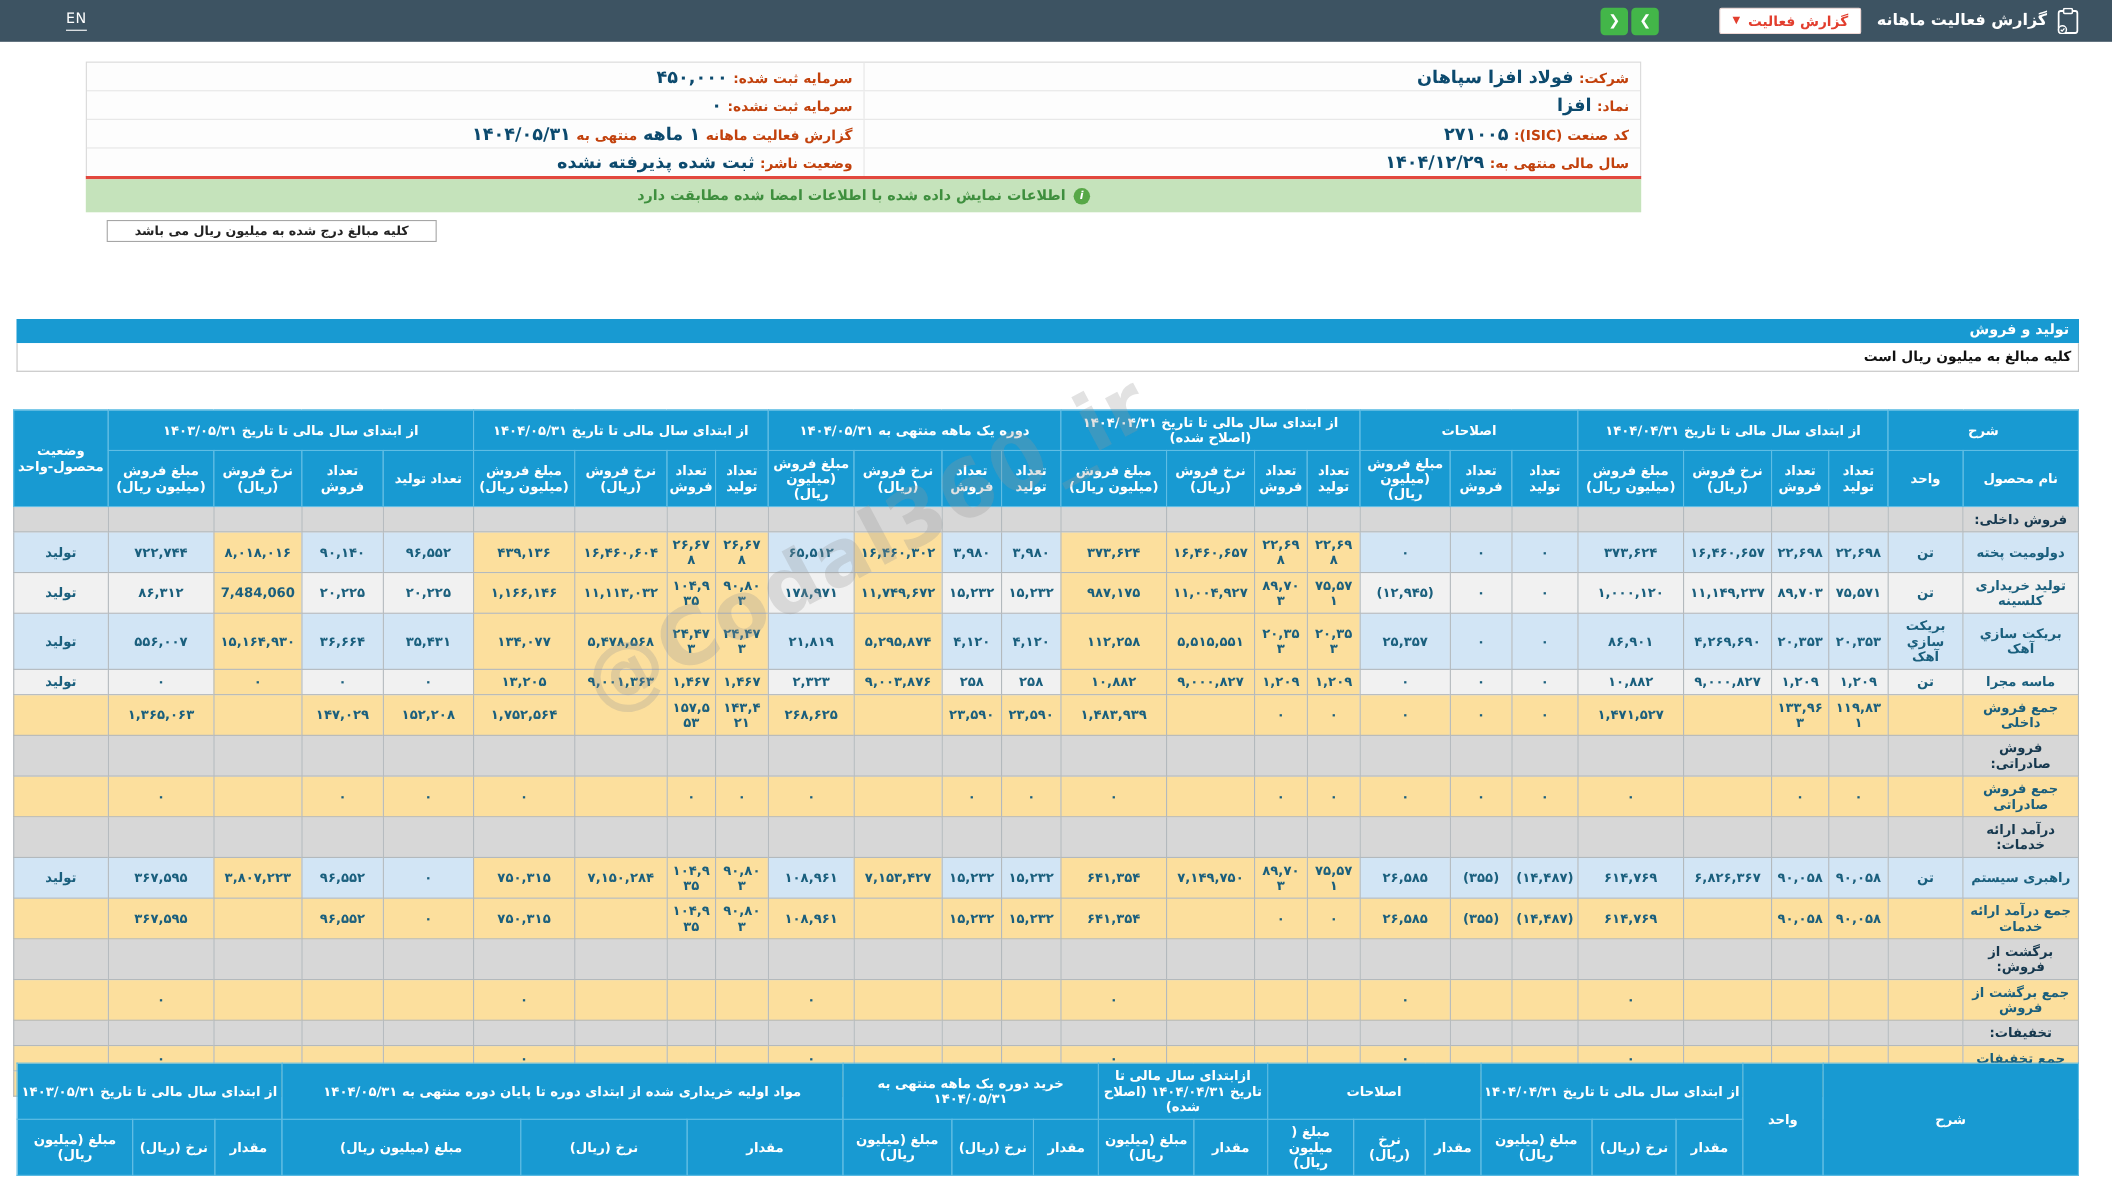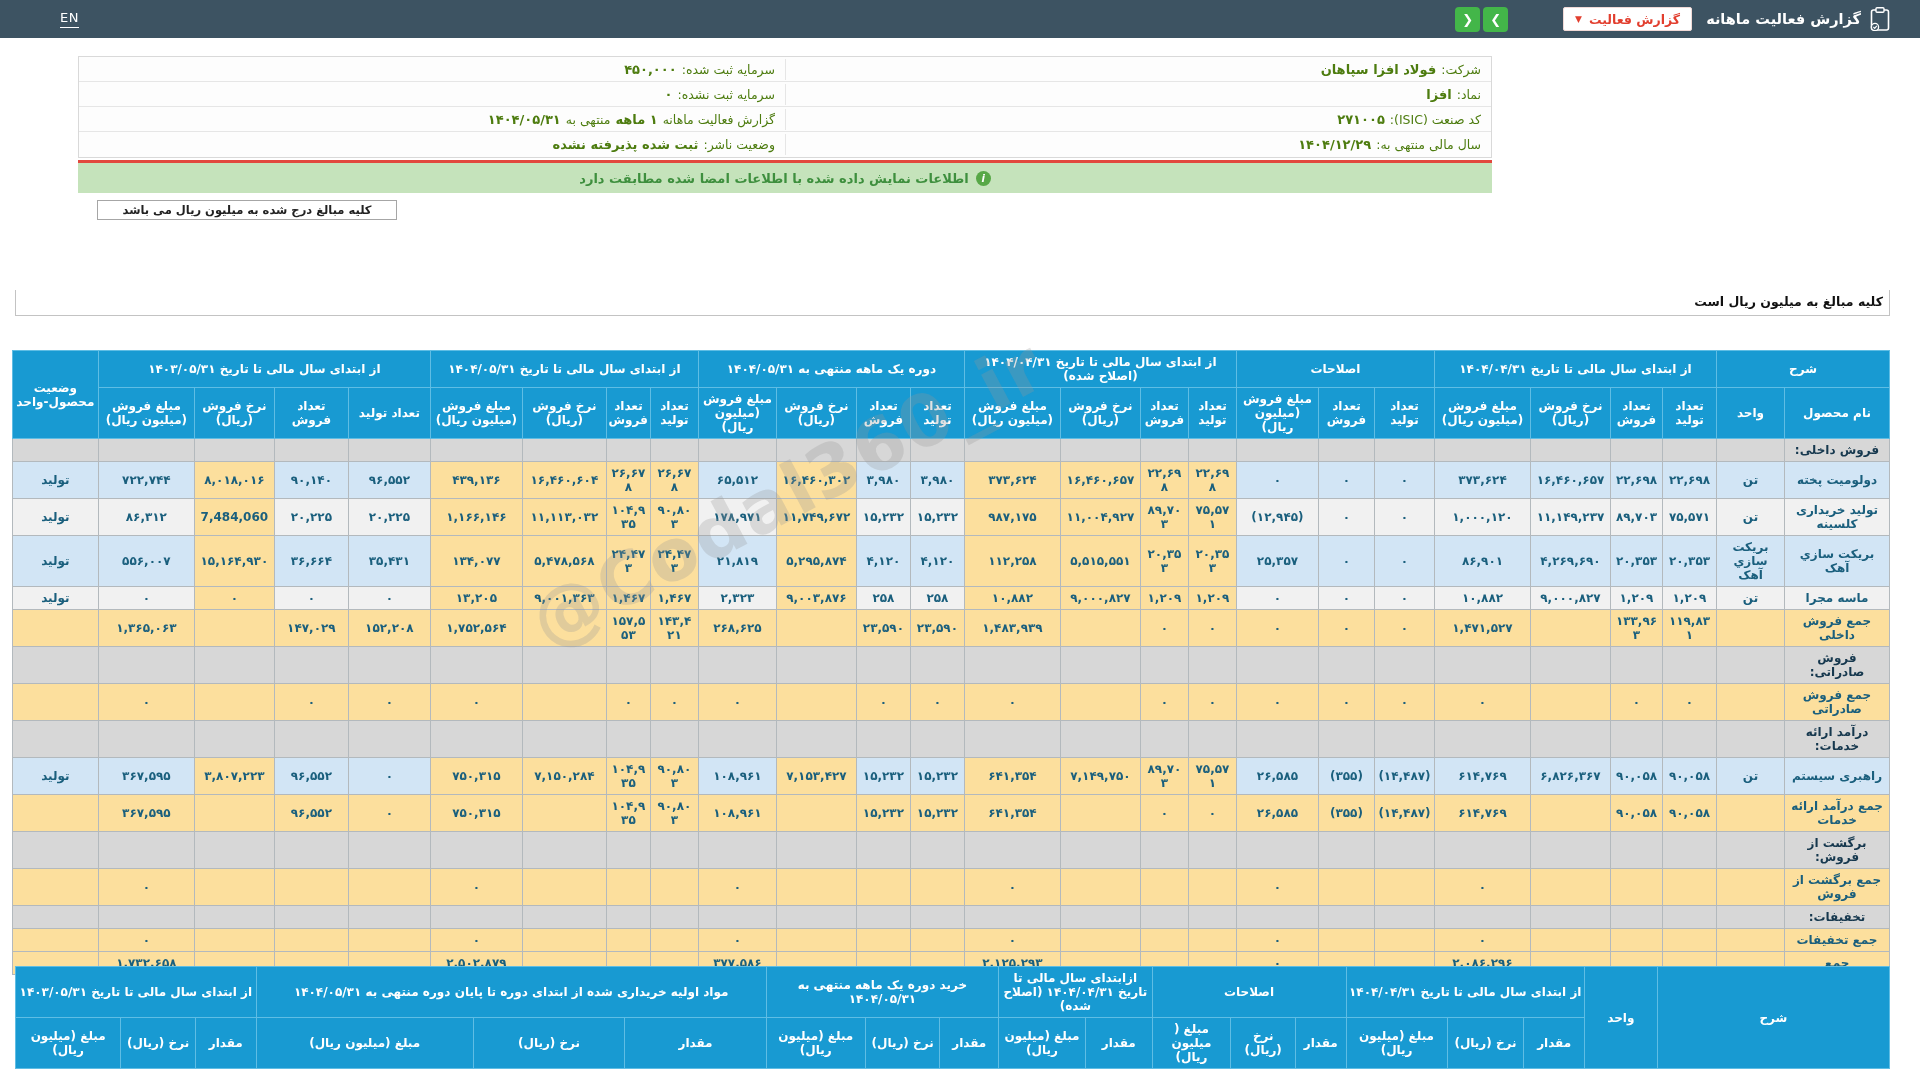--- a/index.html
+++ b/index.html
@@ -25,22 +25,22 @@
   .en-link { color:#fff; font-size:13px; text-decoration:none; border-bottom:1px solid #fff;
              padding-bottom:2px; letter-spacing:.5px; }
 
   
   .info { position:absolute; top:56px; right:428px; left:78px; border:1px solid #d9d9d9;
           background:#fdfdfd; }
   .info-row { display:flex; border-bottom:1px solid #e6e6e6; min-height:25px; align-items:center; }
   .info-row:last-child { border-bottom:none; }
   .info-cell { width:50%; padding:3px 10px; display:flex; align-items:baseline; gap:5px; }
   .info-cell.right { border-left:1px solid #e6e6e6; }
-  .ilbl { font-size:12.5px; font-weight:normal; color:#4d7c0f; white-space:nowrap; }
-  .ival { font-size:13px; font-weight:bold; color:#4d7c0f; }
+  .ilbl { font-size:12.5px; font-weight:bold; color:#c2410c; white-space:nowrap; }
+  .ival { font-size:16px; font-weight:bold; color:#0c4a6e; }
 
   .redline { position:absolute; top:160px; right:428px; left:78px; height:3px; background:#e2483e; }
   .notice { position:absolute; top:163px; right:428px; left:78px; height:30px; background:#c5e3bb;
             display:flex; align-items:center; justify-content:center; gap:7px; }
   .notice-text { color:#3e8f3e; font-size:13px; font-weight:bold; }
   .info-badge { width:15px; height:15px; border-radius:50%; background:#57a847; color:#fff;
                 font-size:10px; font-weight:bold; display:inline-flex; align-items:center;
                 justify-content:center; font-style:italic; }
 
   .amounts-box { position:absolute; top:200px; left:97px; width:300px; height:20px;
@@ -143,20 +143,21 @@
 
   <div class="redline"></div>
   <div class="notice">
     <span class="info-badge">i</span>
     <span class="notice-text">اطلاعات نمایش داده شده با اطلاعات امضا شده مطابقت دارد</span>
   </div>
 
   <div class="amounts-box">کلیه مبالغ درج شده به میلیون ریال می باشد</div>
 
   <div class="section1">
+    <div class="sec-bar">تولید و فروش</div>
     <div class="sec-note">کلیه مبالغ به میلیون ریال است</div>
     <div id="sales-table-slot">
         <table class="dt">
           <colgroup>
             <col style="width: 105px;">
             <col style="width: 68px;">
             <col style="width: 54px;">
             <col style="width: 52px;">
             <col style="width: 80px;">
             <col style="width: 96px;">

